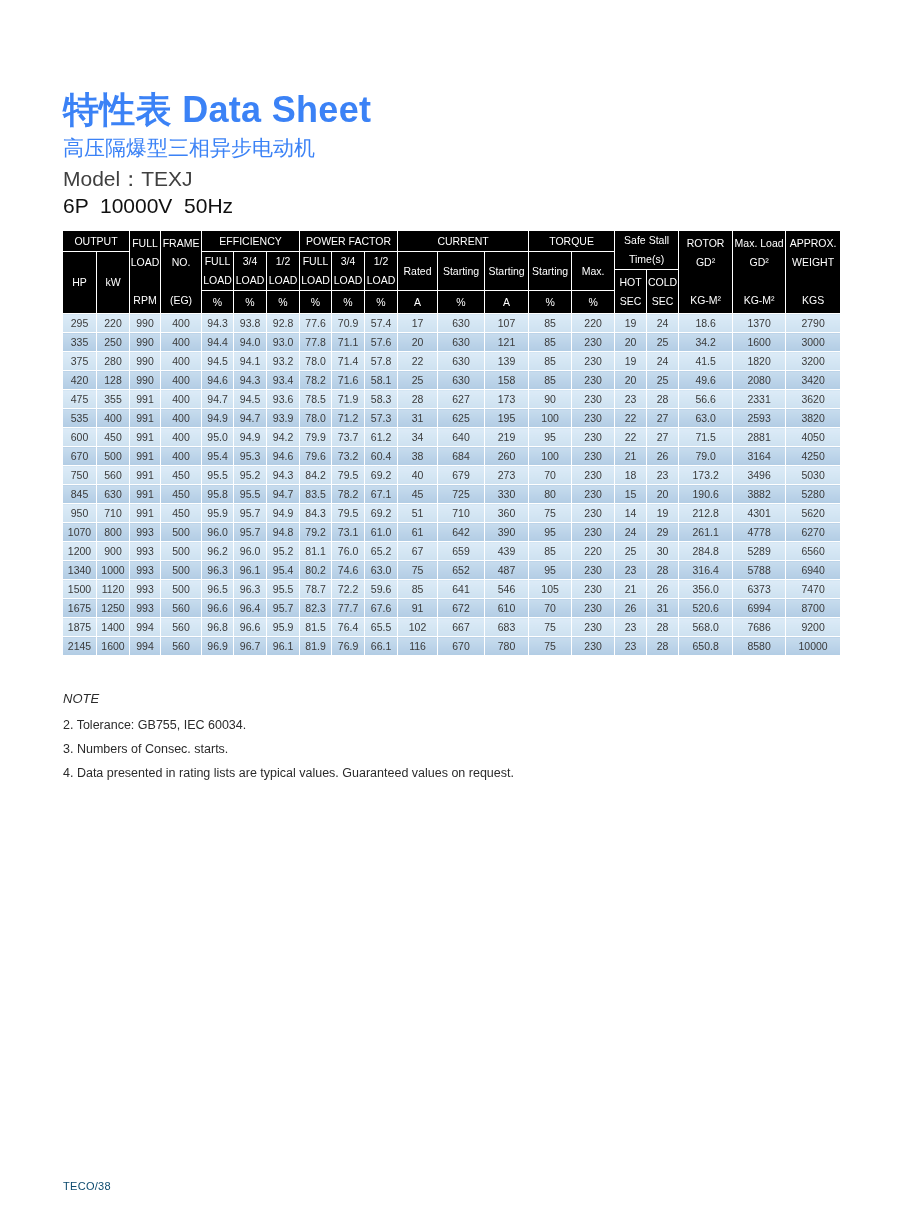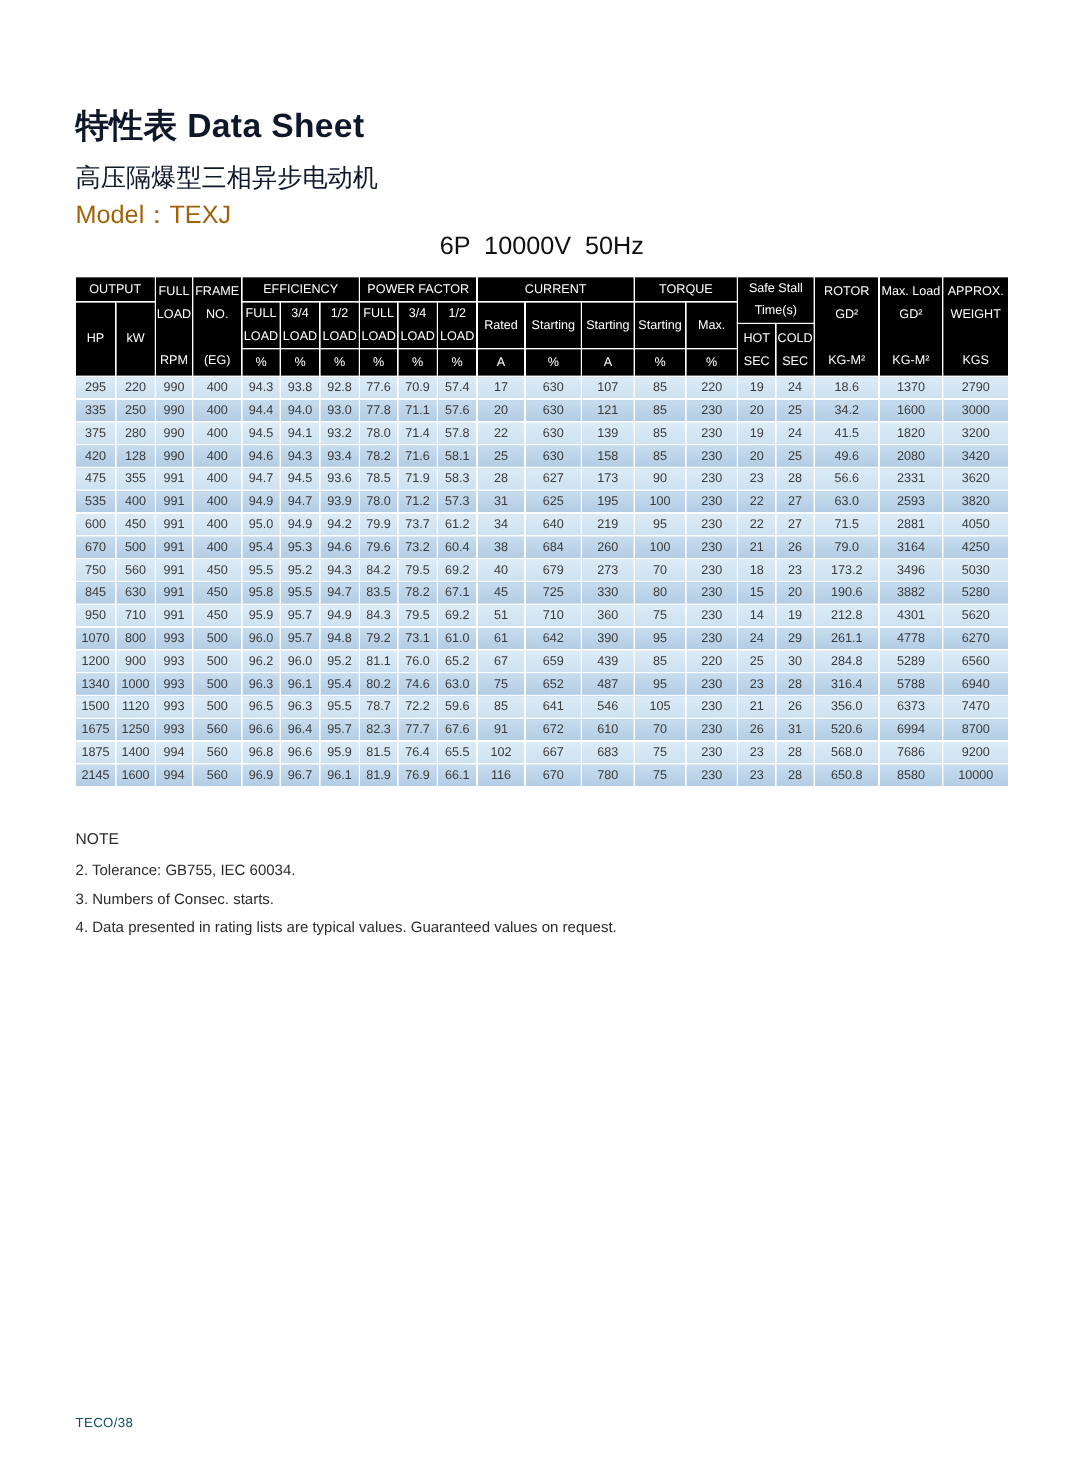--- a/index.html
+++ b/index.html
@@ -1,44 +1,44 @@
 <!DOCTYPE html>
 <html><head>
 <meta charset="utf-8">
 <style>
   html,body{margin:0;padding:0;background:#fff;}
   .page{position:relative;width:900px;height:1224px;background:#ffffff;
         font-family:"Liberation Sans","DejaVu Sans",sans-serif;overflow:hidden;}
 
-  .doc-title{position:absolute;left:63px;top:86px;font-size:28px;font-weight:bold;
-             color:#0f172a;letter-spacing:.3px;}
-  .doc-subtitle{position:absolute;left:63px;top:134px;font-size:21px;color:#0f172a;text-align:right;}
-  .doc-model{position:absolute;left:63px;top:165px;font-size:21px;color:#a16207;}
-  .doc-spec{position:absolute;left:63px;top:194px;width:777px;text-align:center;
+  .doc-title{position:absolute;left:63px;top:86px;font-size:36px;font-weight:bold;
+             color:#3b82f6;letter-spacing:.3px;}
+  .doc-subtitle{position:absolute;left:63px;top:134px;font-size:21px;color:#3b82f6;text-align:right;}
+  .doc-model{position:absolute;left:63px;top:165px;font-size:21px;color:#404040;}
+  .doc-spec{position:absolute;left:63px;top:194px;width:777px;text-align:left;
             font-size:21px;color:#101010;white-space:pre;}
 
   table.spec{position:absolute;left:62px;top:230px;border-collapse:collapse;
              table-layout:fixed;width:778px;}
   .spec th,.spec td{border:1px solid #ffffff;padding:0;text-align:center;
                     vertical-align:middle;overflow:hidden;}
   .spec thead th{background:#000000;color:#ffffff;font-weight:400;
                  font-size:10.5px;line-height:19px;}
   tr.h1 th{height:20px;} tr.h2 th{height:20px;} tr.h3 th{height:20px;} tr.h4 th{height:22px;}
   .stack{display:flex;flex-direction:column;justify-content:space-between;
          align-items:center;margin:0 auto;}
   .s78{height:76px;padding:2px 0;}
   .s40{height:38px;padding:2px 0;}
   .grp{display:flex;flex-direction:column;align-items:center;line-height:19px;}
   .two{line-height:19px;}
   .spec tbody td{font-size:10.5px;color:#3a3a3a;height:18px;}
   .spec tbody tr:nth-child(odd) td{background:linear-gradient(180deg,#dcebf7,#cde1f0);}
   .spec tbody tr:nth-child(even) td{background:linear-gradient(180deg,#c7dcee,#b2cce4);}
 
   .notes{position:absolute;left:63px;top:691px;font-size:12.5px;color:#2b2b2b;width:760px;}
-  .notes .nt{font-size:13px;margin-bottom:12px;}
+  .notes .nt{font-size:13px;margin-bottom:12px;font-style:italic;}
   .notes .ni{margin-bottom:10px;}
   .notes .cont{padding-left:20px;}
 
   .footer{position:absolute;left:63px;top:1180px;font-size:11px;color:#0c4a6e;
           letter-spacing:.3px;}
 </style>
 </head>
 <body>
 
 <div class="page">

